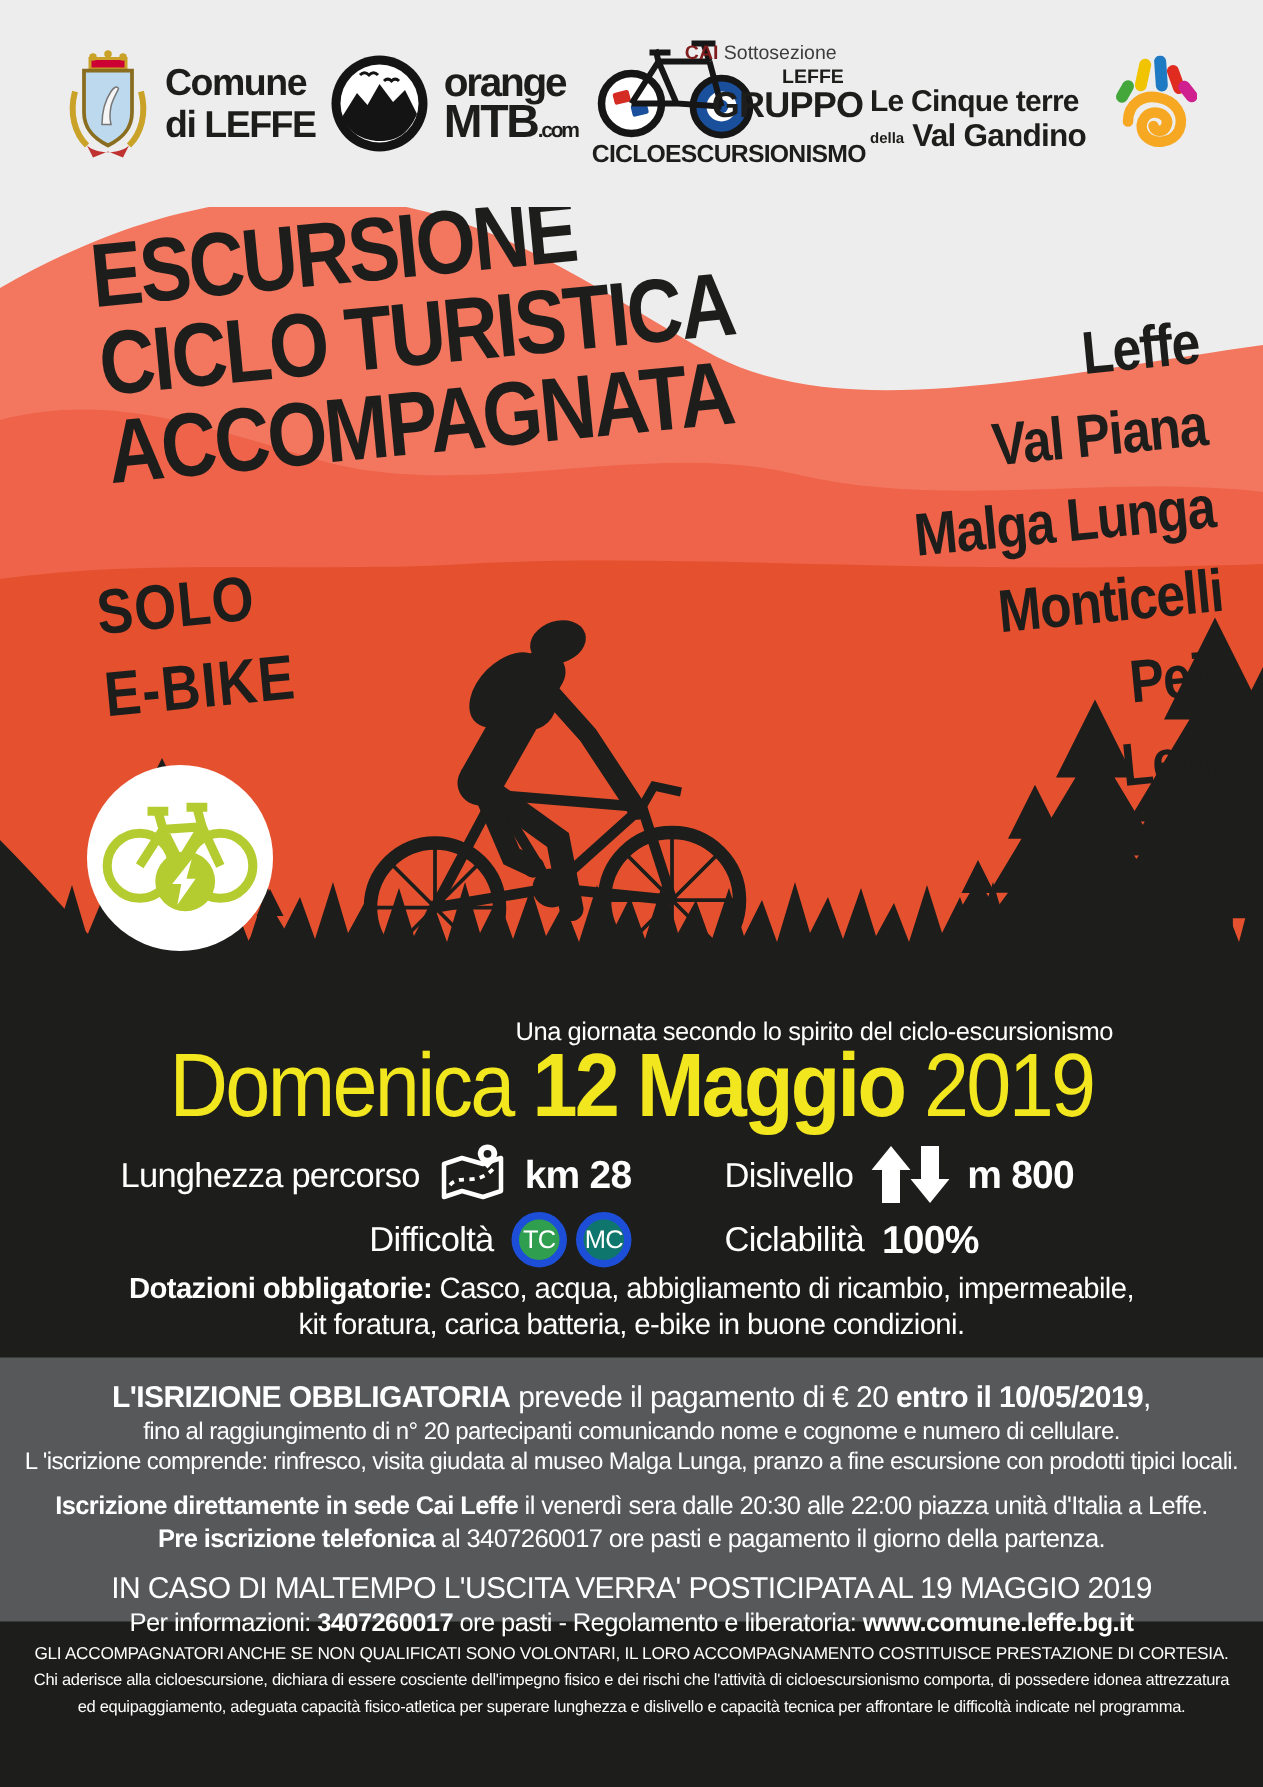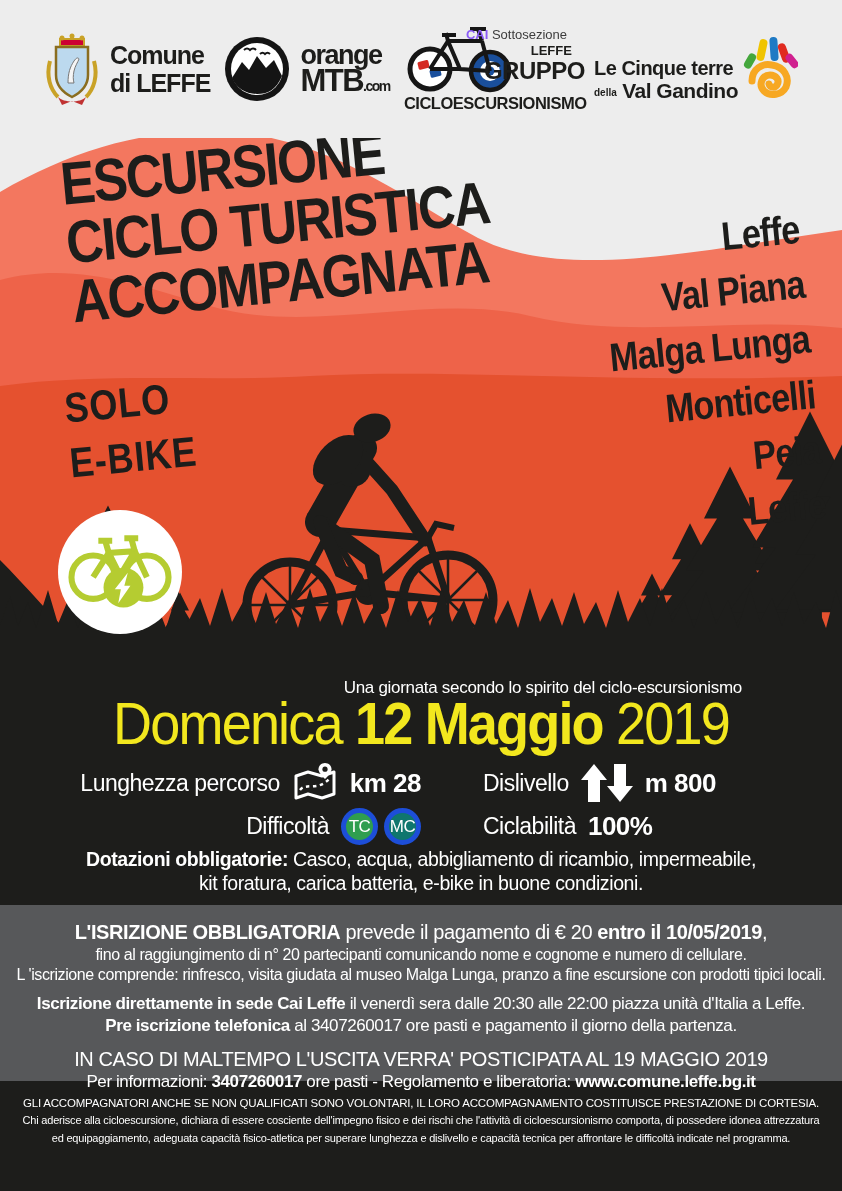--- a/index.html
+++ b/index.html
@@ -15,25 +15,25 @@
     justify-content:space-between; padding:0 44px; box-sizing:border-box; z-index:5;
   }
   .logo{display:flex; align-items:center; gap:10px; color:#1d1d1b;}
   .logo-comune-text{font-weight:700; font-size:25px; line-height:1.12; letter-spacing:-1px;}
   .logo-mtb-text{line-height:.9; letter-spacing:-1.5px; font-weight:700;}
   .logo-mtb-text .l1{font-size:27px; display:block;}
   .logo-mtb-text .l2{font-size:31px;}
   .logo-mtb-text .l3{font-size:14px; font-weight:700;}
   .logo-cai{position:relative; width:176px; height:96px;}
   .logo-cai .cai-line1{position:absolute; top:6px; left:62px; font-size:13px; color:#3c3c3c;}
-  .logo-cai .cai-line1 b{color:#8b5cf6;}
+  .logo-cai .cai-line1 b{color:#7f1d1d;}
   .logo-cai .cai-leffe{position:absolute; top:22px; right:8px; font-size:13px; font-weight:700; color:#1d1d1b;}
   .logo-cai .cai-gruppo{position:absolute; top:36px; left:80px; font-size:24px; font-weight:700; letter-spacing:-.5px; color:#1d1d1b;}
   .logo-cai .cai-ciclo{position:absolute; bottom:4px; left:0; font-size:16.5px; font-weight:700; letter-spacing:-.5px; color:#1d1d1b;}
-  .logo-ct{display:flex; align-items:flex-end; gap:2px;}
+  .logo-ct{display:flex; align-items:flex-end; gap:16px;}
   .logo-ct-text{line-height:1; color:#1d1d1b; text-align:left;}
   .logo-ct-text .l1{font-size:20px; font-weight:700; letter-spacing:-.5px; display:block; margin-bottom:2px;}
   .logo-ct-text .sm{font-size:10px; font-weight:700; vertical-align:2px;}
   .logo-ct-text .l2{font-size:21px; font-weight:700; letter-spacing:-.5px;}
   
   .hero{position:absolute; top:130px; left:0; width:842px; height:530px; z-index:1;}
   .hero svg.art{position:absolute; inset:0;}
   .cx-line{display:block; transform:scaleX(.86); transform-origin:0 50%; white-space:nowrap;}
   .cx-line-r{display:block; transform:scaleX(.86); transform-origin:100% 50%; white-space:nowrap;}
   .hero-title{

